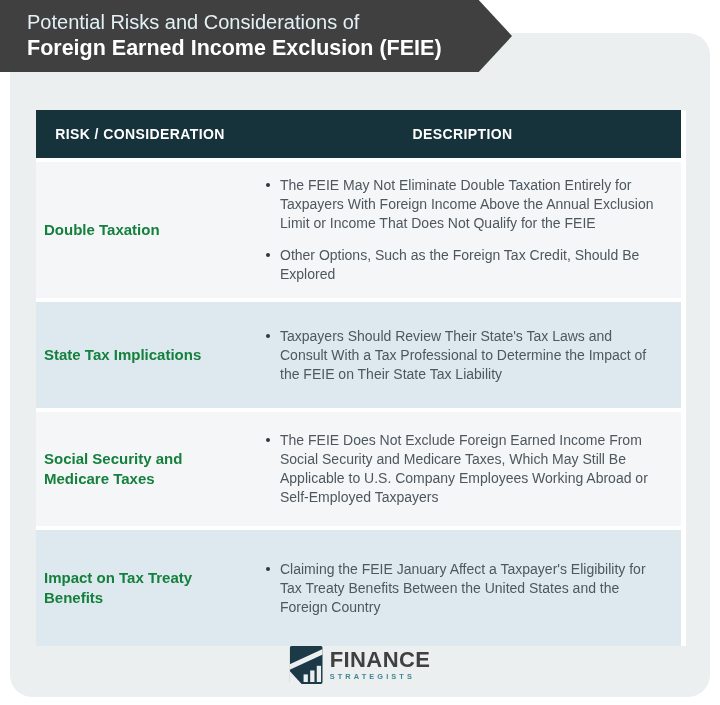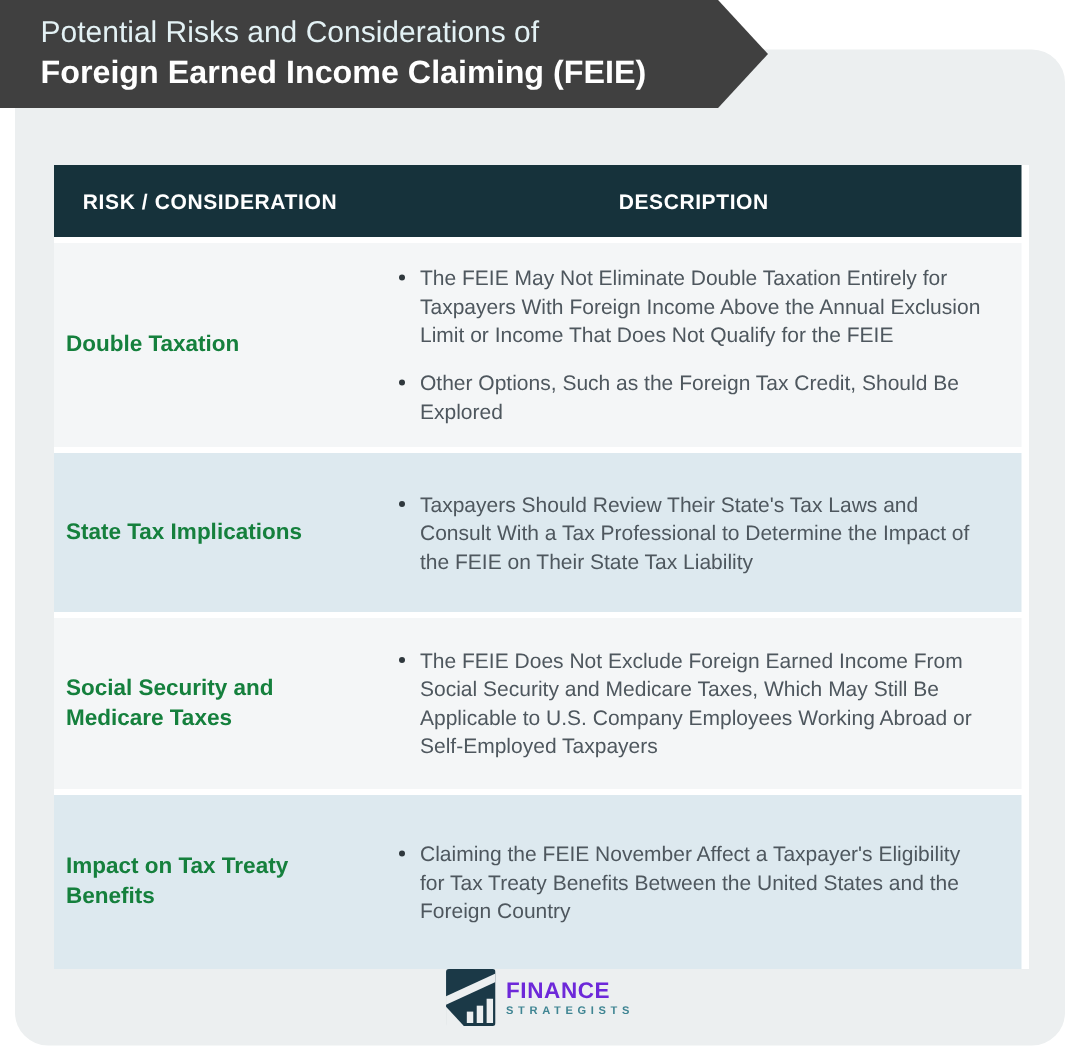--- a/index.html
+++ b/index.html
@@ -113,43 +113,43 @@
     position: absolute;
     left: 50%; top: 646px;
     transform: translateX(-50%);
     display: flex;
     align-items: center;
     z-index: 4;
   }
   .brand-icon { display: block; }
   .brand-text { margin-left: 7px; display: flex; flex-direction: column; }
   .brand-name {
-    color: #6d28d9;
-    font-size: 15px;
+    color: #404040;
+    font-size: 22px;
     font-weight: 700;
     letter-spacing: 0.4px;
     line-height: 1;
   }
   .brand-tagline {
     color: #3f8593;
     font-size: 7.4px;
     font-weight: 700;
     letter-spacing: 3.1px;
     margin-top: 2px;
     line-height: 1;
   }
 </style>
 </head>
 <body>
 
 <div class="card"></div>
 
 <div class="banner">
   <div class="banner-line1">Potential Risks and Considerations of</div>
-  <div class="banner-line2">Foreign Earned Income Claiming (FEIE)</div>
+  <div class="banner-line2">Foreign Earned Income Exclusion (FEIE)</div>
 </div>
 
 <div class="table-wrap">
 
   <div class="th">RISK / CONSIDERATION</div>
   <div class="th">DESCRIPTION</div>
 
   <div class="cell label-cell row-light r1">Double Taxation</div>
   <div class="cell desc-cell row-light r1">
     <ul class="bullets">
@@ -168,21 +168,21 @@
   <div class="cell label-cell row-light r3">Social Security and Medicare Taxes</div>
   <div class="cell desc-cell row-light r3">
     <ul class="bullets">
         <li>The FEIE Does Not Exclude Foreign Earned Income From Social Security and Medicare Taxes, Which May Still Be Applicable to U.S. Company Employees Working Abroad or Self-Employed Taxpayers</li>
       </ul>
   </div>
 
   <div class="cell label-cell row-blue r4">Impact on Tax Treaty Benefits</div>
   <div class="cell desc-cell row-blue r4">
     <ul class="bullets">
-        <li>Claiming the FEIE November Affect a Taxpayer's Eligibility for Tax Treaty Benefits Between the United States and the Foreign Country</li>
+        <li>Claiming the FEIE January Affect a Taxpayer's Eligibility for Tax Treaty Benefits Between the United States and the Foreign Country</li>
       </ul>
   </div>
 </div>
 
 <div class="brand">
   <svg class="brand-icon" width="33" height="38" viewBox="0 0 100 115" xmlns="http://www.w3.org/2000/svg">
     <rect x="0" y="0" width="100" height="115" rx="6" fill="#1b3947"></rect>
     <polygon points="0,55 100,9 100,26 0,72" fill="#eceff0"></polygon>
     <polygon points="0,76 0,115 36,115" fill="#eceff0"></polygon>
     <rect x="42" y="86" width="13" height="23" fill="#eceff0"></rect>

